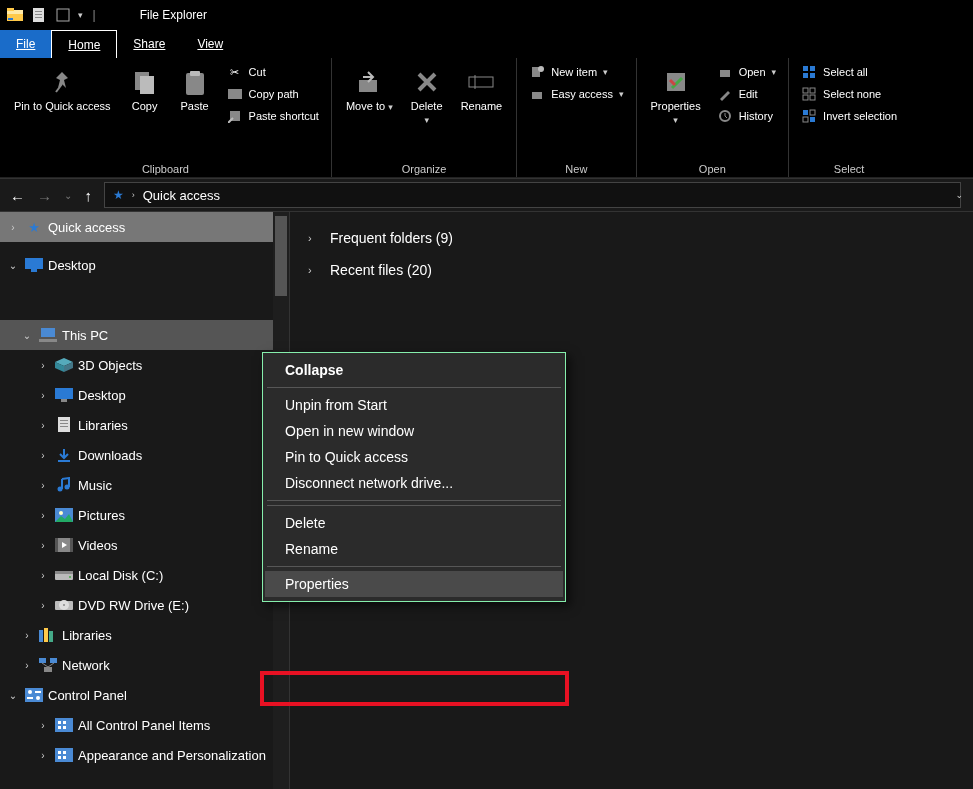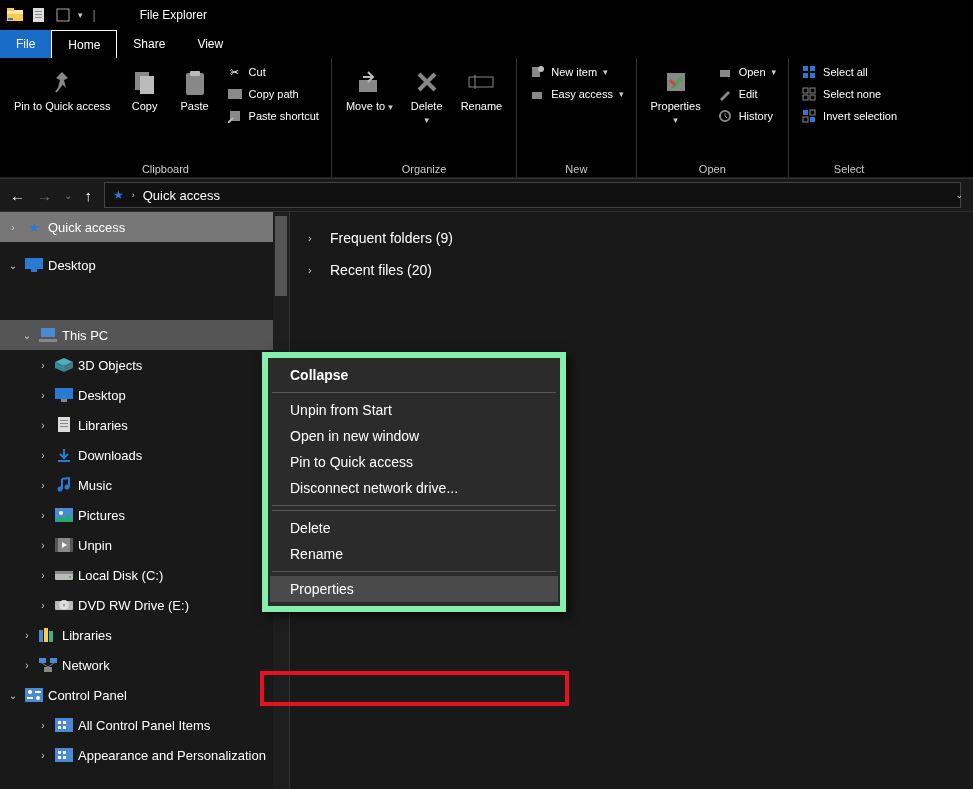--- a/index.html
+++ b/index.html
@@ -16,21 +16,21 @@
   background: #000; padding-left: 4px;
 }
 .titlebar .icon { width: 22px; height: 22px; margin-right: 2px; display:flex; align-items:center; justify-content:center;}
 .titlebar .sep { color: #888; margin: 0 4px; }
 .titlebar .title { color: #fff; font-size: 12px; margin-left: 18px; padding-left: 22px;}
 .menubar {
   height: 28px; display: flex; align-items: stretch; background:#000;
 }
 .menubar .tab {
   padding: 0 16px; display: flex; align-items: center;
-  color: #fff; font-size: 12px;
+  color: #fff; font-size: 12px; text-decoration: underline;
 }
 .menubar .tab.file { background: #1a6cc9; }
 .menubar .tab.active { border: 1px solid #fff; border-bottom: none; }
 
 .ribbon {
   height: 120px; background: #000; display:flex;
   border-bottom: 1px solid #222;
 }
 .ribbon-group {
   display:flex; flex-direction:column; align-items:center;
@@ -76,21 +76,21 @@
 .indent1 { padding-left: 6px; }
 .indent2 { padding-left: 20px; }
 .indent3 { padding-left: 36px; }
 
 .main { flex:1; background:#191919; padding:10px 18px; }
 .main .exp-item { display:flex; align-items:center; gap:12px; height:32px; color:#fff; font-size:14px;}
 .main .exp-item .chev-m { width:10px; color:#ccc; font-size:11px;}
 
 .ctx-menu {
   position:absolute; left:262px; top:352px;
-  width:304px; background:#2b2b2b; border:6px solid #86efac;
+  width:304px; background:#2b2b2b; border:1px solid #86efac;
   box-shadow: 4px 4px 10px rgba(0,0,0,0.6);
   padding:4px 2px;
 }
 .ctx-item {
   padding:5px 20px; font-size:14px; color:#fff;
 }
 .ctx-item.bold { font-weight:600;}
 .ctx-item.hover { background:#4a4a4a;}
 .ctx-sep { height:1px; background:#575757; margin:4px 2px;}
 .highlight-box {
@@ -452,21 +452,21 @@
         <div class="tree-item indent3">
           <span class="chev-t">›</span>
           <span class="ico-t">
             <svg width="18" height="14">
               <rect width="18" height="14" fill="#888"></rect>
               <rect x="0" width="3" height="14" fill="#555"></rect>
               <rect x="15" width="3" height="14" fill="#555"></rect>
               <path d="M7 4 L12 7 L7 10 Z" fill="#fff"></path>
             </svg>
           </span>
-          <span class="lbl">Unpin</span>
+          <span class="lbl">Videos</span>
         </div>
         <div class="tree-item indent3">
           <span class="chev-t">›</span>
           <span class="ico-t">
             <svg width="18" height="14">
               <rect y="3" width="18" height="9" rx="1" fill="#bbb"></rect>
               <rect y="3" width="18" height="3" fill="#888"></rect>
               <circle cx="15" cy="9" r="1" fill="#4a4"></circle>
             </svg>
           </span>

